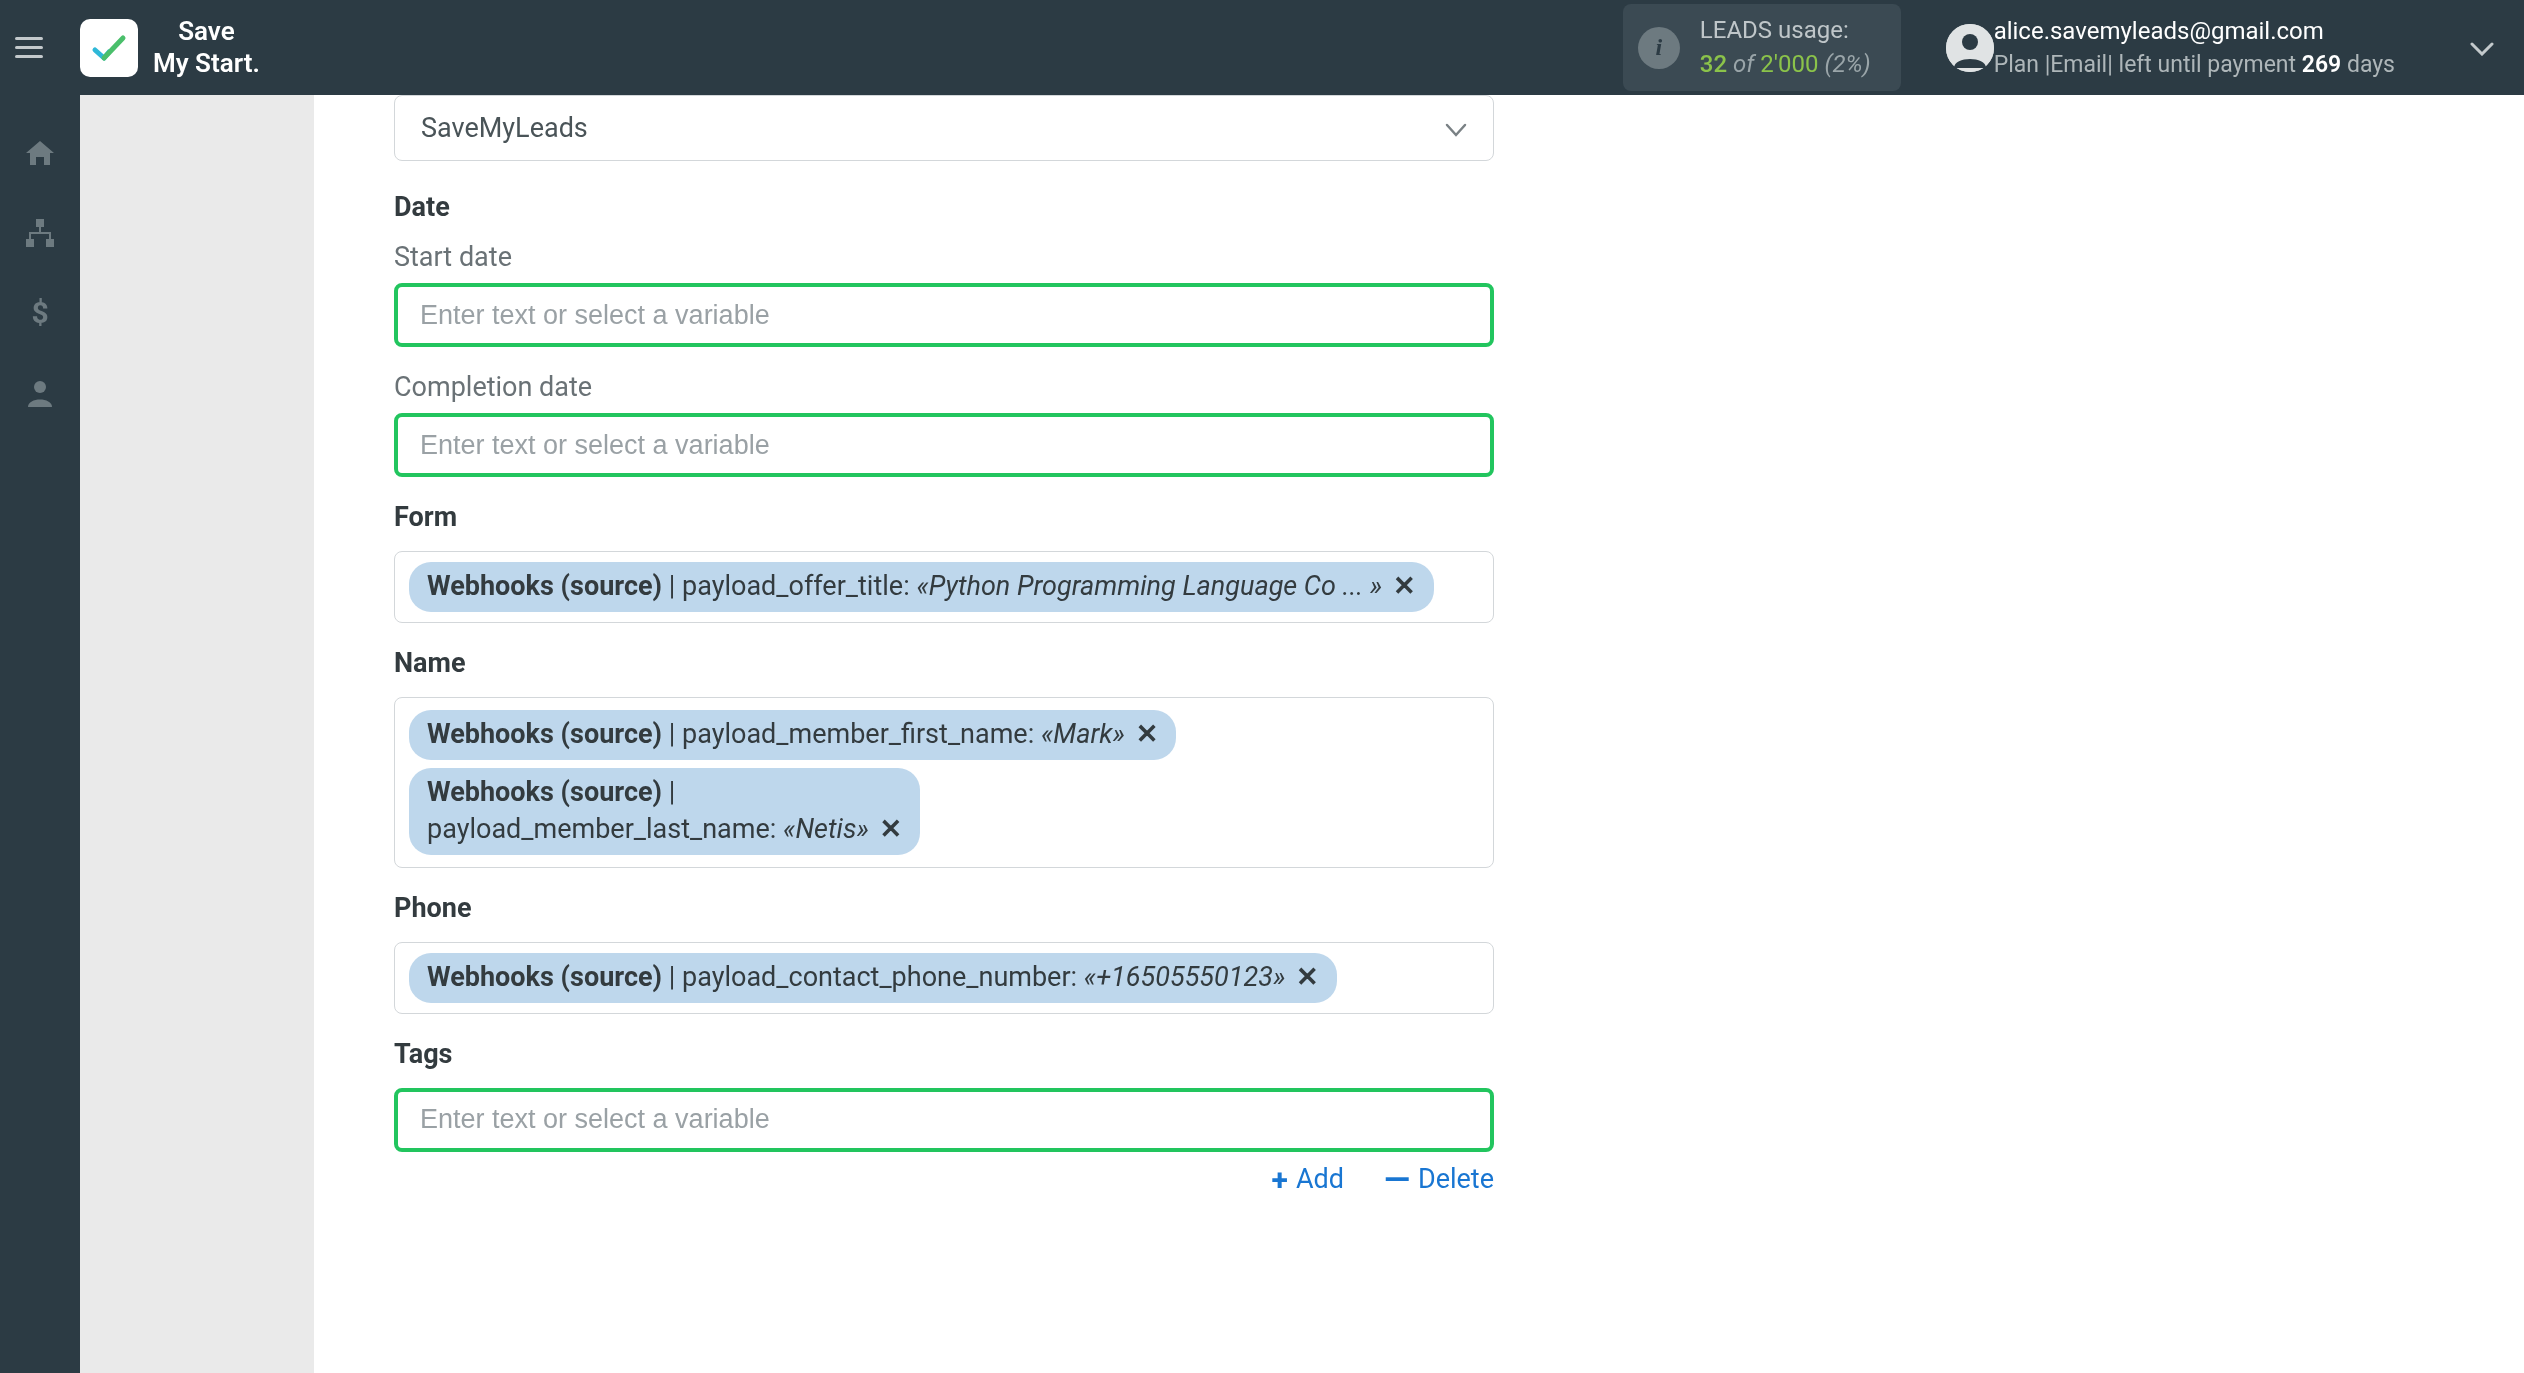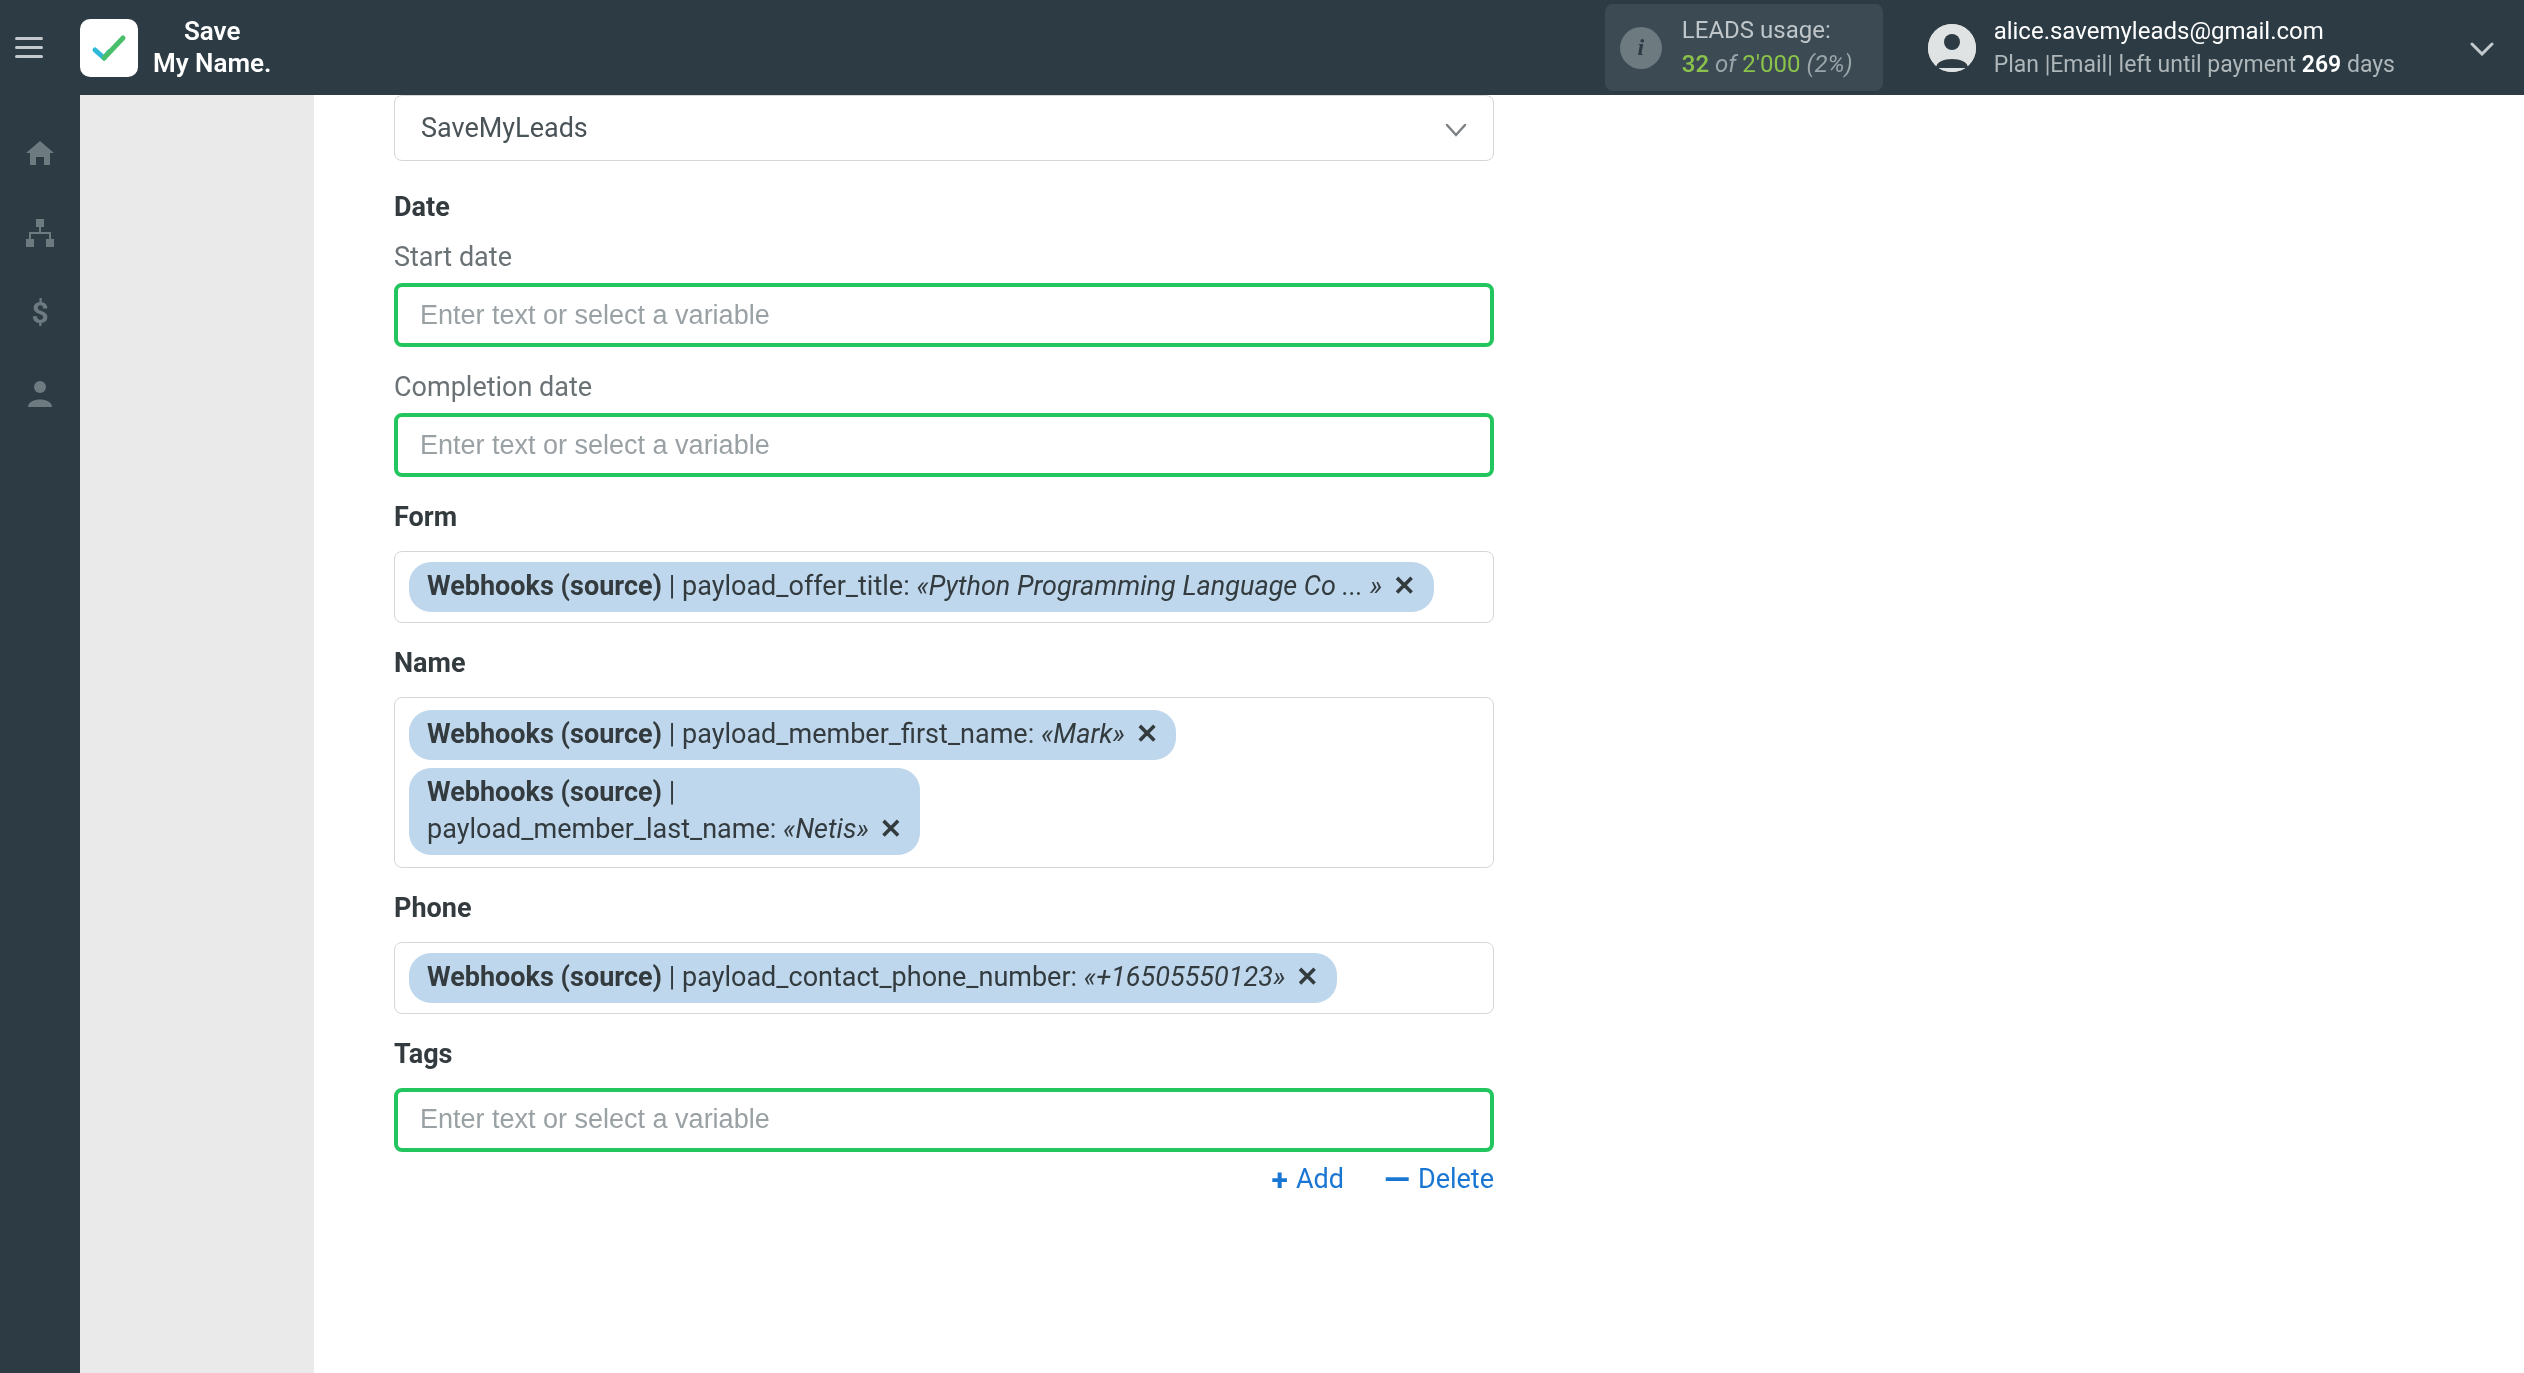--- a/index.html
+++ b/index.html
@@ -52,21 +52,21 @@
       display:flex; align-items:center; justify-content:center;
       color:#2c3b44; font-weight:bold; font-size:24px; font-family: Georgia, serif; font-style: italic;
     }
     .usage-text { font-size: 24px; line-height: 1.4; }
     .usage-text .line { display:block; }
     .usage-text .used { color:#8bc34a; font-weight:500; }
     .usage-text .of { font-style: italic; color:#9aa5a9; }
     .usage-text .quota { color:#8bc34a; }
     .usage-text .pct { color:#9aa5a9; font-style: italic; }
     .account-box {
-      display:flex; align-items:center; gap:18px; margin-left:30px;
+      display:flex; align-items:center; gap:0; margin-left:30px;
     }
     .avatar {
       width:48px; height:48px; border-radius:50%; background:#e0e3e4;
       display:flex; align-items:center; justify-content:center;
     }
     .avatar svg { width:48px; height:48px; }
     .account-text { font-size: 24px; line-height:1.35; }
     .account-text .email { color:#fff; display:block; }
     .account-text .plan-line { color:#aeb6b9; font-size:23px; }
     .account-text .plan-line .days { color:#fff; font-weight:600; }
@@ -171,21 +171,21 @@
         <span></span>
     </div>
     <div class="logo-box">
       <svg viewBox="0 0 40 40">
         <path d="M6 22 L15 30 L20 24" stroke="#2fb8d8" stroke-width="5" fill="none" stroke-linecap="round" stroke-linejoin="round"></path>
         <path d="M15 30 L34 10" stroke="#4abf6b" stroke-width="5" fill="none" stroke-linecap="round" stroke-linejoin="round"></path>
       </svg>
     </div>
     <div class="brand">
       <span class="l1">Save</span>
-      <span class="l2">My Name.</span>
+      <span class="l2">My Start.</span>
     </div>
     <div class="header-spacer"></div>
     <div class="usage-box">
       <div class="info-icon">i</div>
       <div class="usage-text">
         <span class="line">LEADS usage:</span>
         <span class="line">
           <span class="used">32</span><span class="of"> of </span><span class="quota">2'000</span> <span class="pct">(2%)</span>
         </span>
       </div>

